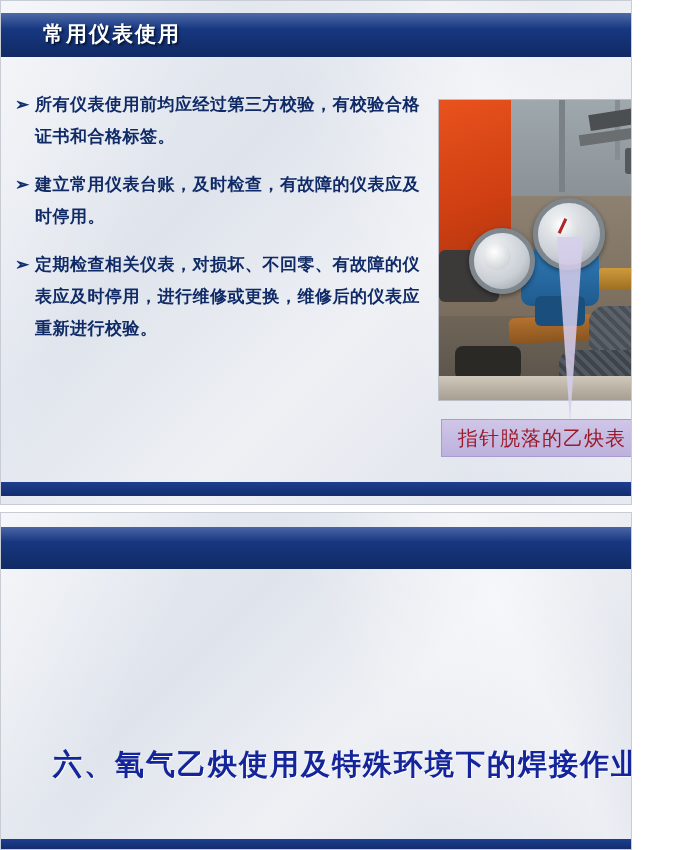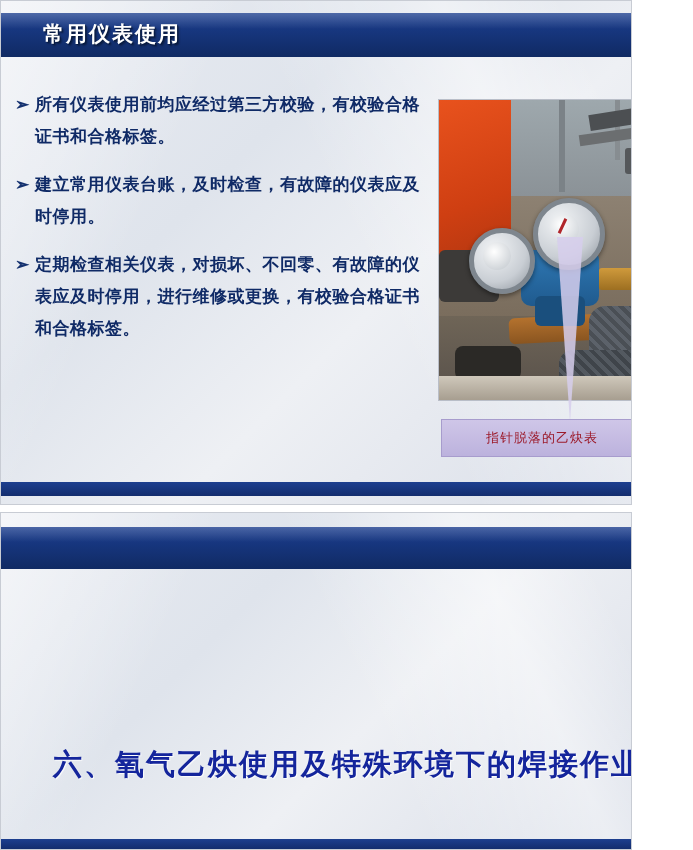--- a/index.html
+++ b/index.html
@@ -183,21 +183,21 @@
     height: 36px;
     background: linear-gradient(180deg, #cfc6e8 0%, #bcb2dd 100%);
     border: 1px solid #a79ccd;
     display: flex;
     align-items: center;
     justify-content: center;
     z-index: 5;
   }
   .callout-text {
     font-family: "DejaVu Serif", serif;
-    font-size: 13px;
+    font-size: 20px;
     color: #9c1b2b;
     letter-spacing: 1px;
     white-space: nowrap;
   }
 
   
   .s2-band {
     position: absolute;
     top: 14px;
     left: 0;
@@ -254,21 +254,21 @@
         <span class="bullet-text">所有仪表使用前均应经过第三方校验，有校验合格证书和合格标签。</span>
       </div>
 
       <div class="bullet">
         <span class="bullet-mark">➢</span>
         <span class="bullet-text">建立常用仪表台账，及时检查，有故障的仪表应及时停用。</span>
       </div>
 
       <div class="bullet">
         <span class="bullet-mark">➢</span>
-        <span class="bullet-text">定期检查相关仪表，对损坏、不回零、有故障的仪表应及时停用，进行维修或更换，有校验合格证书和合格标签。</span>
+        <span class="bullet-text">定期检查相关仪表，对损坏、不回零、有故障的仪表应及时停用，进行维修或更换，维修后的仪表应重新进行校验。</span>
       </div>
 
     </div>
 
     <div class="photo-wrap">
       <div class="ph ph-bg-top"></div>
       <div class="ph ph-bg-mid"></div>
       <div class="ph ph-bg-bot"></div>
       <div class="ph ph-scaf1"></div>
       <div class="ph ph-scaf2"></div>

